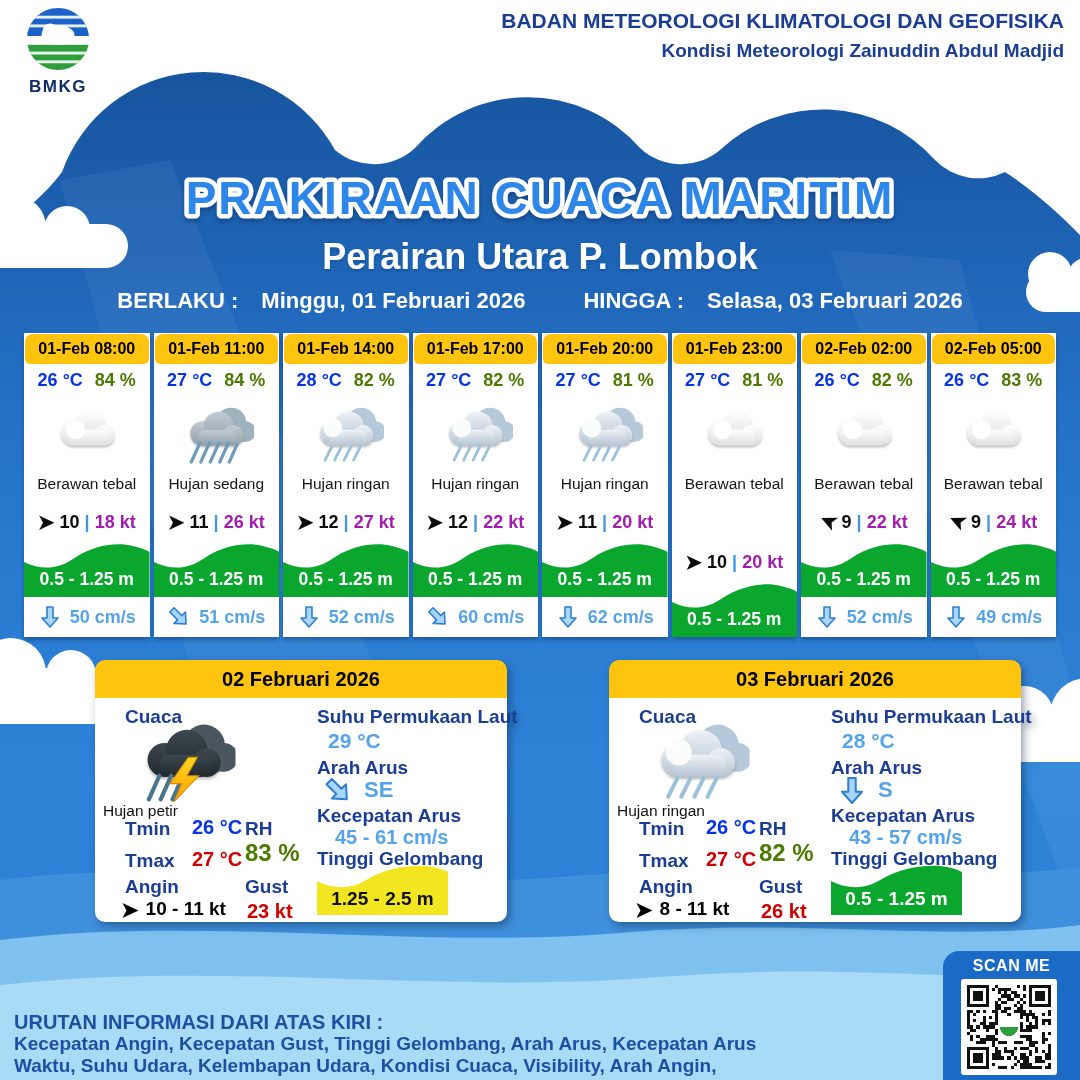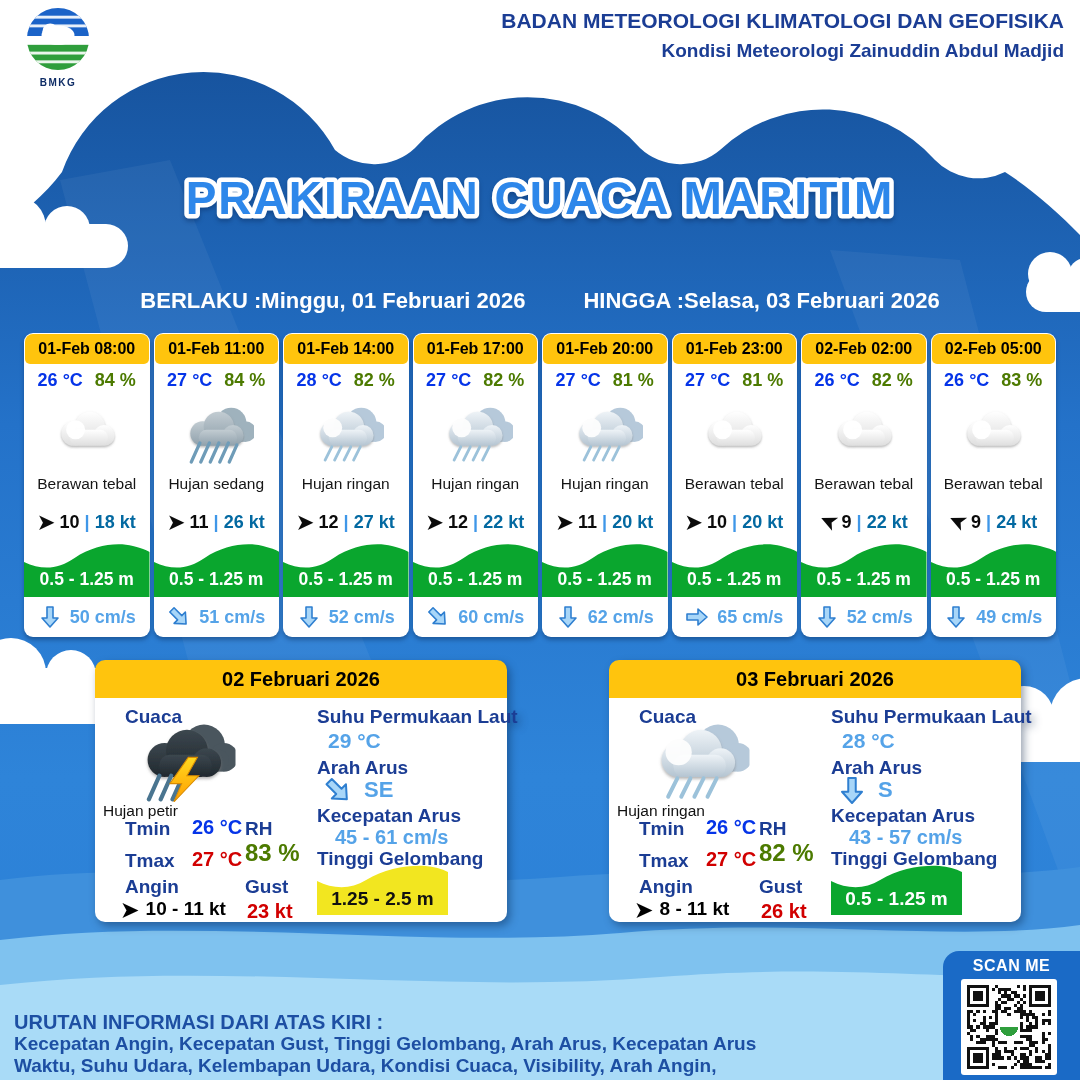--- a/index.html
+++ b/index.html
@@ -4,47 +4,47 @@
 <style>
   html,body{margin:0;padding:0;background:#e8e8e8;}
   #page{position:relative;width:1080px;height:1080px;background:#ffffff;overflow:hidden;
         font-family:"Liberation Sans",sans-serif;-webkit-font-smoothing:antialiased;}
   
   .bg-svg{position:absolute;left:0;top:0;width:1080px;height:1080px;}
   .cloud{position:absolute;background:#fff;border-radius:40px;}
   .cloud i{position:absolute;background:#fff;border-radius:50%;display:block;}
   
   .logo{position:absolute;left:16px;top:6px;width:84px;text-align:center;z-index:5;}
-  .logo-text{font-size:10px;font-weight:bold;color:#0f2d66;letter-spacing:1.5px;margin-top:1px;}
+  .logo-text{font-size:17px;font-weight:bold;color:#0f2d66;letter-spacing:1.5px;margin-top:1px;}
   .agency{position:absolute;right:16px;top:9px;text-align:right;color:#1b3d94;font-weight:bold;z-index:5;}
   .agency .l1{font-size:21px;}
   .agency .l2{font-size:19px;margin-top:7px;}
   
   .title-svg{position:absolute;left:0;top:156px;width:1080px;height:82px;z-index:4;
              filter:drop-shadow(0 3px 2px rgba(8,40,90,.4));}
   .subtitle{position:absolute;left:0;top:236px;width:1080px;text-align:center;color:#fff;
             font-size:36px;font-weight:bold;z-index:4;text-shadow:0 2px 3px rgba(0,40,90,.25);}
   .valid{position:absolute;left:0;top:288px;width:1080px;display:flex;justify-content:center;gap:58px;
          color:#fff;font-size:22px;font-weight:bold;z-index:4;}
-  .valid .pair{display:flex;gap:0;}
+  .valid .pair{display:flex;gap:23px;}
   
   .hrow{position:absolute;left:24px;top:333px;width:1032px;height:304px;display:grid;
         grid-template-columns:repeat(8,1fr);gap:4px;z-index:4;}
-  .hcard{background:#fff;border-radius:9px;display:flex;flex-direction:column;overflow:hidden;
+  .hcard{background:#fff;border-radius:0;display:flex;flex-direction:column;overflow:hidden;
          box-shadow:0 3px 4px rgba(0,25,60,.35);}
   .hhead{height:30px;margin:1px;background:#ffc40d;color:#000;font-weight:bold;font-size:16px;
          display:flex;align-items:center;justify-content:center;border-radius:8px 8px 5px 5px;white-space:nowrap;}
   .htmp{margin-top:5px;display:flex;justify-content:center;gap:12px;font-weight:bold;font-size:18px;}
   .htmp .t{color:#0534e8;} .htmp .h{color:#4c7a00;}
   .hicon{height:84px;display:flex;align-items:center;justify-content:center;}
   .hdesc{font-size:15.5px;color:#151515;text-align:center;}
   .hspace{flex:1;}
   .hwind{display:flex;align-items:center;justify-content:center;gap:5px;font-weight:bold;font-size:18px;height:30px;}
   .hwind .arrow{font-size:20px;line-height:1;color:#0b0b0b;display:inline-block;}
-  .hwind .min{color:#0b0b0b;} .hwind .sep{color:#3f97e8;} .hwind .max{color:#0369a1;white-space:nowrap;}
+  .hwind .min{color:#0b0b0b;} .hwind .sep{color:#3f97e8;} .hwind .max{color:#a21caf;white-space:nowrap;}
   .hwave{position:relative;height:57px;margin-top:3px;}
   .hwave svg{position:absolute;left:0;top:0;width:100%;height:100%;}
   .hwave .wtxt{position:absolute;left:0;right:0;bottom:7px;text-align:center;color:#fff;font-weight:bold;font-size:17.5px;white-space:nowrap;}
   .hcms{height:40px;display:flex;align-items:center;justify-content:center;gap:8px;color:#55a3e8;
         font-weight:bold;font-size:18px;}
   .cur-arrow{width:24px;height:20px;flex:none;}
   
   .dcard{position:absolute;top:660px;width:412px;height:262px;z-index:4;
          filter:drop-shadow(3px 4px 4px rgba(0,25,60,.4));}
   #daily0{left:95px;} #daily1{left:573px;padding-left:36px;}
@@ -221,20 +221,21 @@
     <div class="logo-text">BMKG</div>
   </div>
   <div class="agency">
     <div class="l1">BADAN METEOROLOGI KLIMATOLOGI DAN GEOFISIKA</div>
     <div class="l2">Kondisi Meteorologi Zainuddin Abdul Madjid</div>
   </div>
 
   <svg class="title-svg" viewBox="0 0 1080 82">
     <text x="540" y="58" text-anchor="middle" font-family="Liberation Sans, sans-serif" font-size="46" font-weight="bold" letter-spacing="2" fill="#2d87ea" stroke="#ffffff" stroke-width="9" paint-order="stroke" stroke-linejoin="round">PRAKIRAAN CUACA MARITIM</text>
   </svg>
+  <div class="subtitle">Perairan Utara P. Lombok</div>
   <div class="valid">
     <div class="pair">
       <span>BERLAKU :</span>
       <span>Minggu, 01 Februari 2026</span>
     </div>
     <div class="pair">
       <span>HINGGA :</span>
       <span>Selasa, 03 Februari 2026</span>
     </div>
   </div>
@@ -422,26 +423,20 @@
         <span class="arrow" style="transform: rotate(0deg);">➤</span>
         <span class="min">10</span>
         <span class="sep">|</span>
         <span class="max">20 kt</span>
       </div>
       <div class="hwave">
         <svg viewBox="0 0 129 57" preserveAspectRatio="none">
             <path fill="#0aa62e" d="M0,22 C18,30 34,30 52,18 C72,5 95,2 112,6 C120,8 126,10 129,12 L129,57 L0,57 Z"></path>
           </svg>
         <span class="wtxt">0.5 - 1.25 m</span>
-      </div>
-      <div class="hcms">
-        <svg class="cur-arrow" viewBox="0 0 24 20" style="transform: rotate(0deg);">
-            <use href="#icon-current-arrow"></use>
-          </svg>
-        <span>65 cm/s</span>
       </div>
     </div>
 
     <div class="hcard">
       <div class="hhead">02-Feb 02:00</div>
       <div class="htmp">
         <span class="t">26 °C</span>
         <span class="h">82 %</span>
       </div>
       <div class="hicon">

